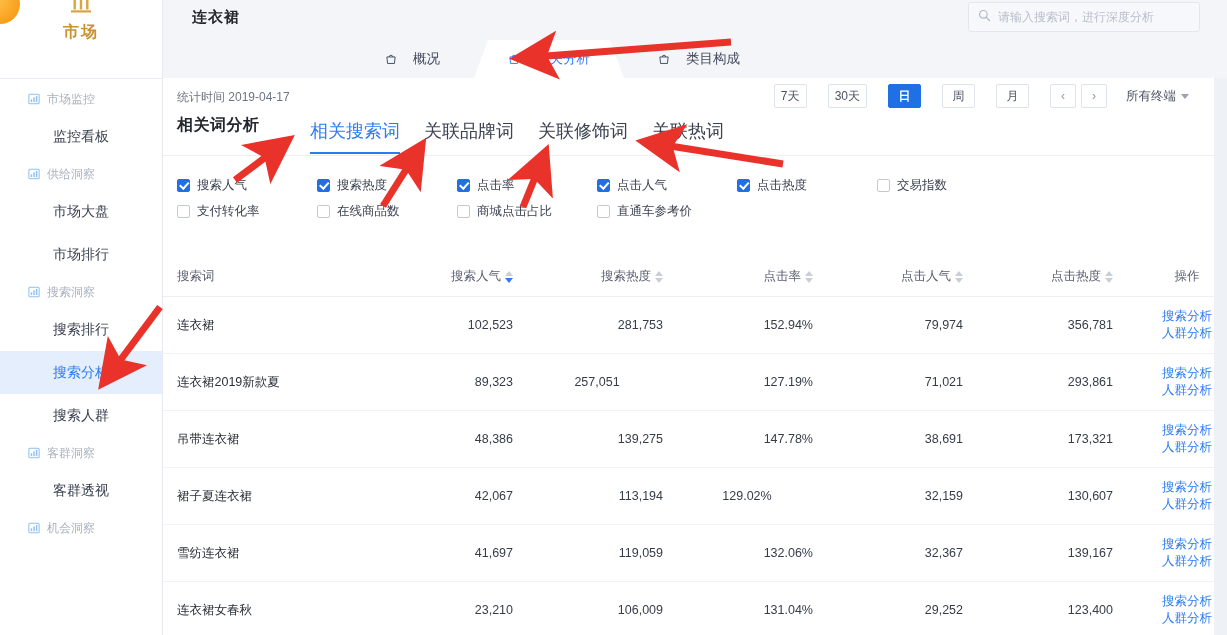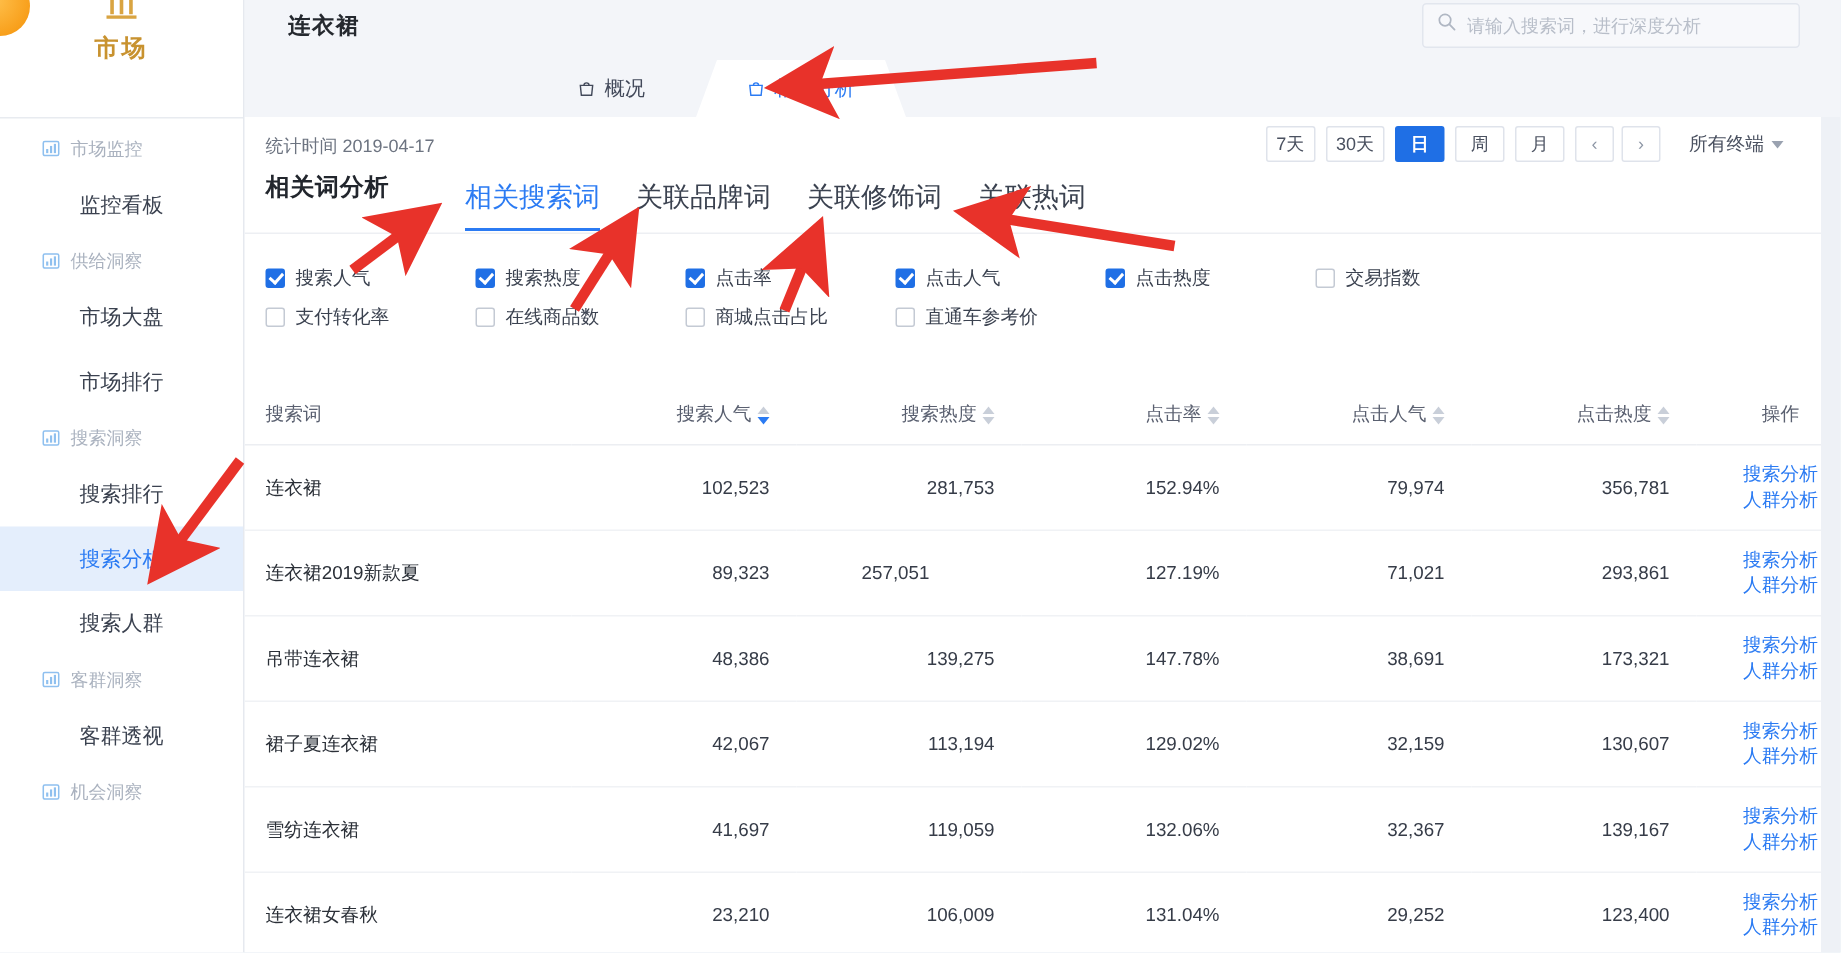--- a/index.html
+++ b/index.html
@@ -71,39 +71,39 @@
     position: relative;
     border-bottom: 0;
   }
   .page-title {
     position: absolute; left: 29px; top: 8px;
     font-size: 15px; font-weight: 700; color: #25292f;
     letter-spacing: 1px;
   }
   .search-wrap {
     position: absolute; right: 27px; top: 2px;
-    width: 252px; height: 30px;
+    width: 232px; height: 30px;
     background: #f7f8fb;
     border: 1px solid #e2e6ee;
     border-radius: 3px;
     display: flex; align-items: center; gap: 7px; padding: 0 9px; justify-content: center;
   }
   .search-wrap input {
     border: 0; outline: 0; background: transparent;
     font-size: 12px; color: #6b7280; width: 100%;
     font-family: inherit;
   }
   .search-wrap input::placeholder { color: #b8bec9; }
 
   .tabs { position: absolute; left: 188px; bottom: 0; display: flex; align-items: flex-end; height: 38px; }
   .tab {
     position: relative;
     height: 38px;
     display: flex; align-items: center; justify-content: space-between;
-    gap: 6px;
+    gap: 16px;
     padding: 0 34px;
     font-size: 13.5px; color: #42495a;
     cursor: pointer; z-index: 1;
   }
   .tab .tico { display:flex; align-items:center; }
   .tab.active { color: #2b7bf3; }
   .tab.active::before {
     content: "";
     position: absolute; left: 0; right: 0; top: 0; bottom: 0;
     background: #ffffff;
@@ -124,21 +124,21 @@
   }
   .date-ctrl {
     position: absolute; right: 25px; top: 6px;
     display: flex; align-items: center; gap: 0;
   }
   .dbtn {
     height: 24px; min-width: 33px;
     border: 1px solid #dfe3eb; background: #fff;
     font-size: 12px; color: #4a5160;
     display: flex; align-items: center; justify-content: center;
-    padding: 0 6px; margin-right: 7px; border-radius: 2px;
+    padding: 0 6px; margin-right: 21px; border-radius: 2px;
     cursor: pointer; font-family: inherit;
   }
   .dbtn.on { background: #1f6fe5; border-color: #1f6fe5; color: #fff; font-weight: 700; }
   .dbtn.nav-arrow { padding: 0 8px; min-width: 26px; margin-right: 5px; color: #8d96a5; }
   .terminal {
     font-size: 12.5px; color: #4a5160; display: flex; align-items: center; gap: 5px;
     margin-left: 14px; cursor: pointer;
   }
   .caret-d { width:0;height:0;border-left:4px solid transparent;border-right:4px solid transparent;border-top:5px solid #9aa2b0; }
 
@@ -323,20 +323,29 @@
           </div>
           <div class="tab active">
             <span class="tico">
               <svg width="12" height="12" viewBox="0 0 14 14">
                 <path d="M2.2 4.6h9.6l-.8 7.6H3z" fill="none" stroke="currentColor" stroke-width="1.1"></path>
                 <path d="M5 4.6a2 2 0 0 1 4 0" fill="none" stroke="currentColor" stroke-width="1.1"></path>
               </svg>
             </span>
             <span>相关分析</span>
           </div>
+          <div class="tab">
+            <span class="tico">
+              <svg width="12" height="12" viewBox="0 0 14 14">
+                <path d="M2.2 4.6h9.6l-.8 7.6H3z" fill="none" stroke="currentColor" stroke-width="1.1"></path>
+                <path d="M5 4.6a2 2 0 0 1 4 0" fill="none" stroke="currentColor" stroke-width="1.1"></path>
+              </svg>
+            </span>
+            <span>类目构成</span>
+          </div>
         </div>
     </div>
 
     <div class="content">
 
       <div class="stat-row">
         <div class="stat-time">统计时间 2019-04-17</div>
         <div class="date-ctrl" id="dctrl">
             <button class="dbtn">7天</button>
             <button class="dbtn">30天</button>
@@ -499,21 +508,21 @@
               <td style="padding-right: 18px;">173,321</td>
               <td class="c-op">
                 <a class="oplink">搜索分析</a>
                 <a class="oplink">人群分析</a>
               </td>
             </tr>
             <tr>
               <td class="c-kw">裙子夏连衣裙</td>
               <td style="padding-right: 18px;">42,067</td>
               <td style="padding-right: 18px;">113,194</td>
-              <td style="padding-right: 18px;">129.02%</td>
+              <td style="padding-right: 18px; text-align: center;">129.02%</td>
               <td style="padding-right: 18px;">32,159</td>
               <td style="padding-right: 18px;">130,607</td>
               <td class="c-op">
                 <a class="oplink">搜索分析</a>
                 <a class="oplink">人群分析</a>
               </td>
             </tr>
             <tr>
               <td class="c-kw">雪纺连衣裙</td>
               <td style="padding-right: 18px;">41,697</td>

